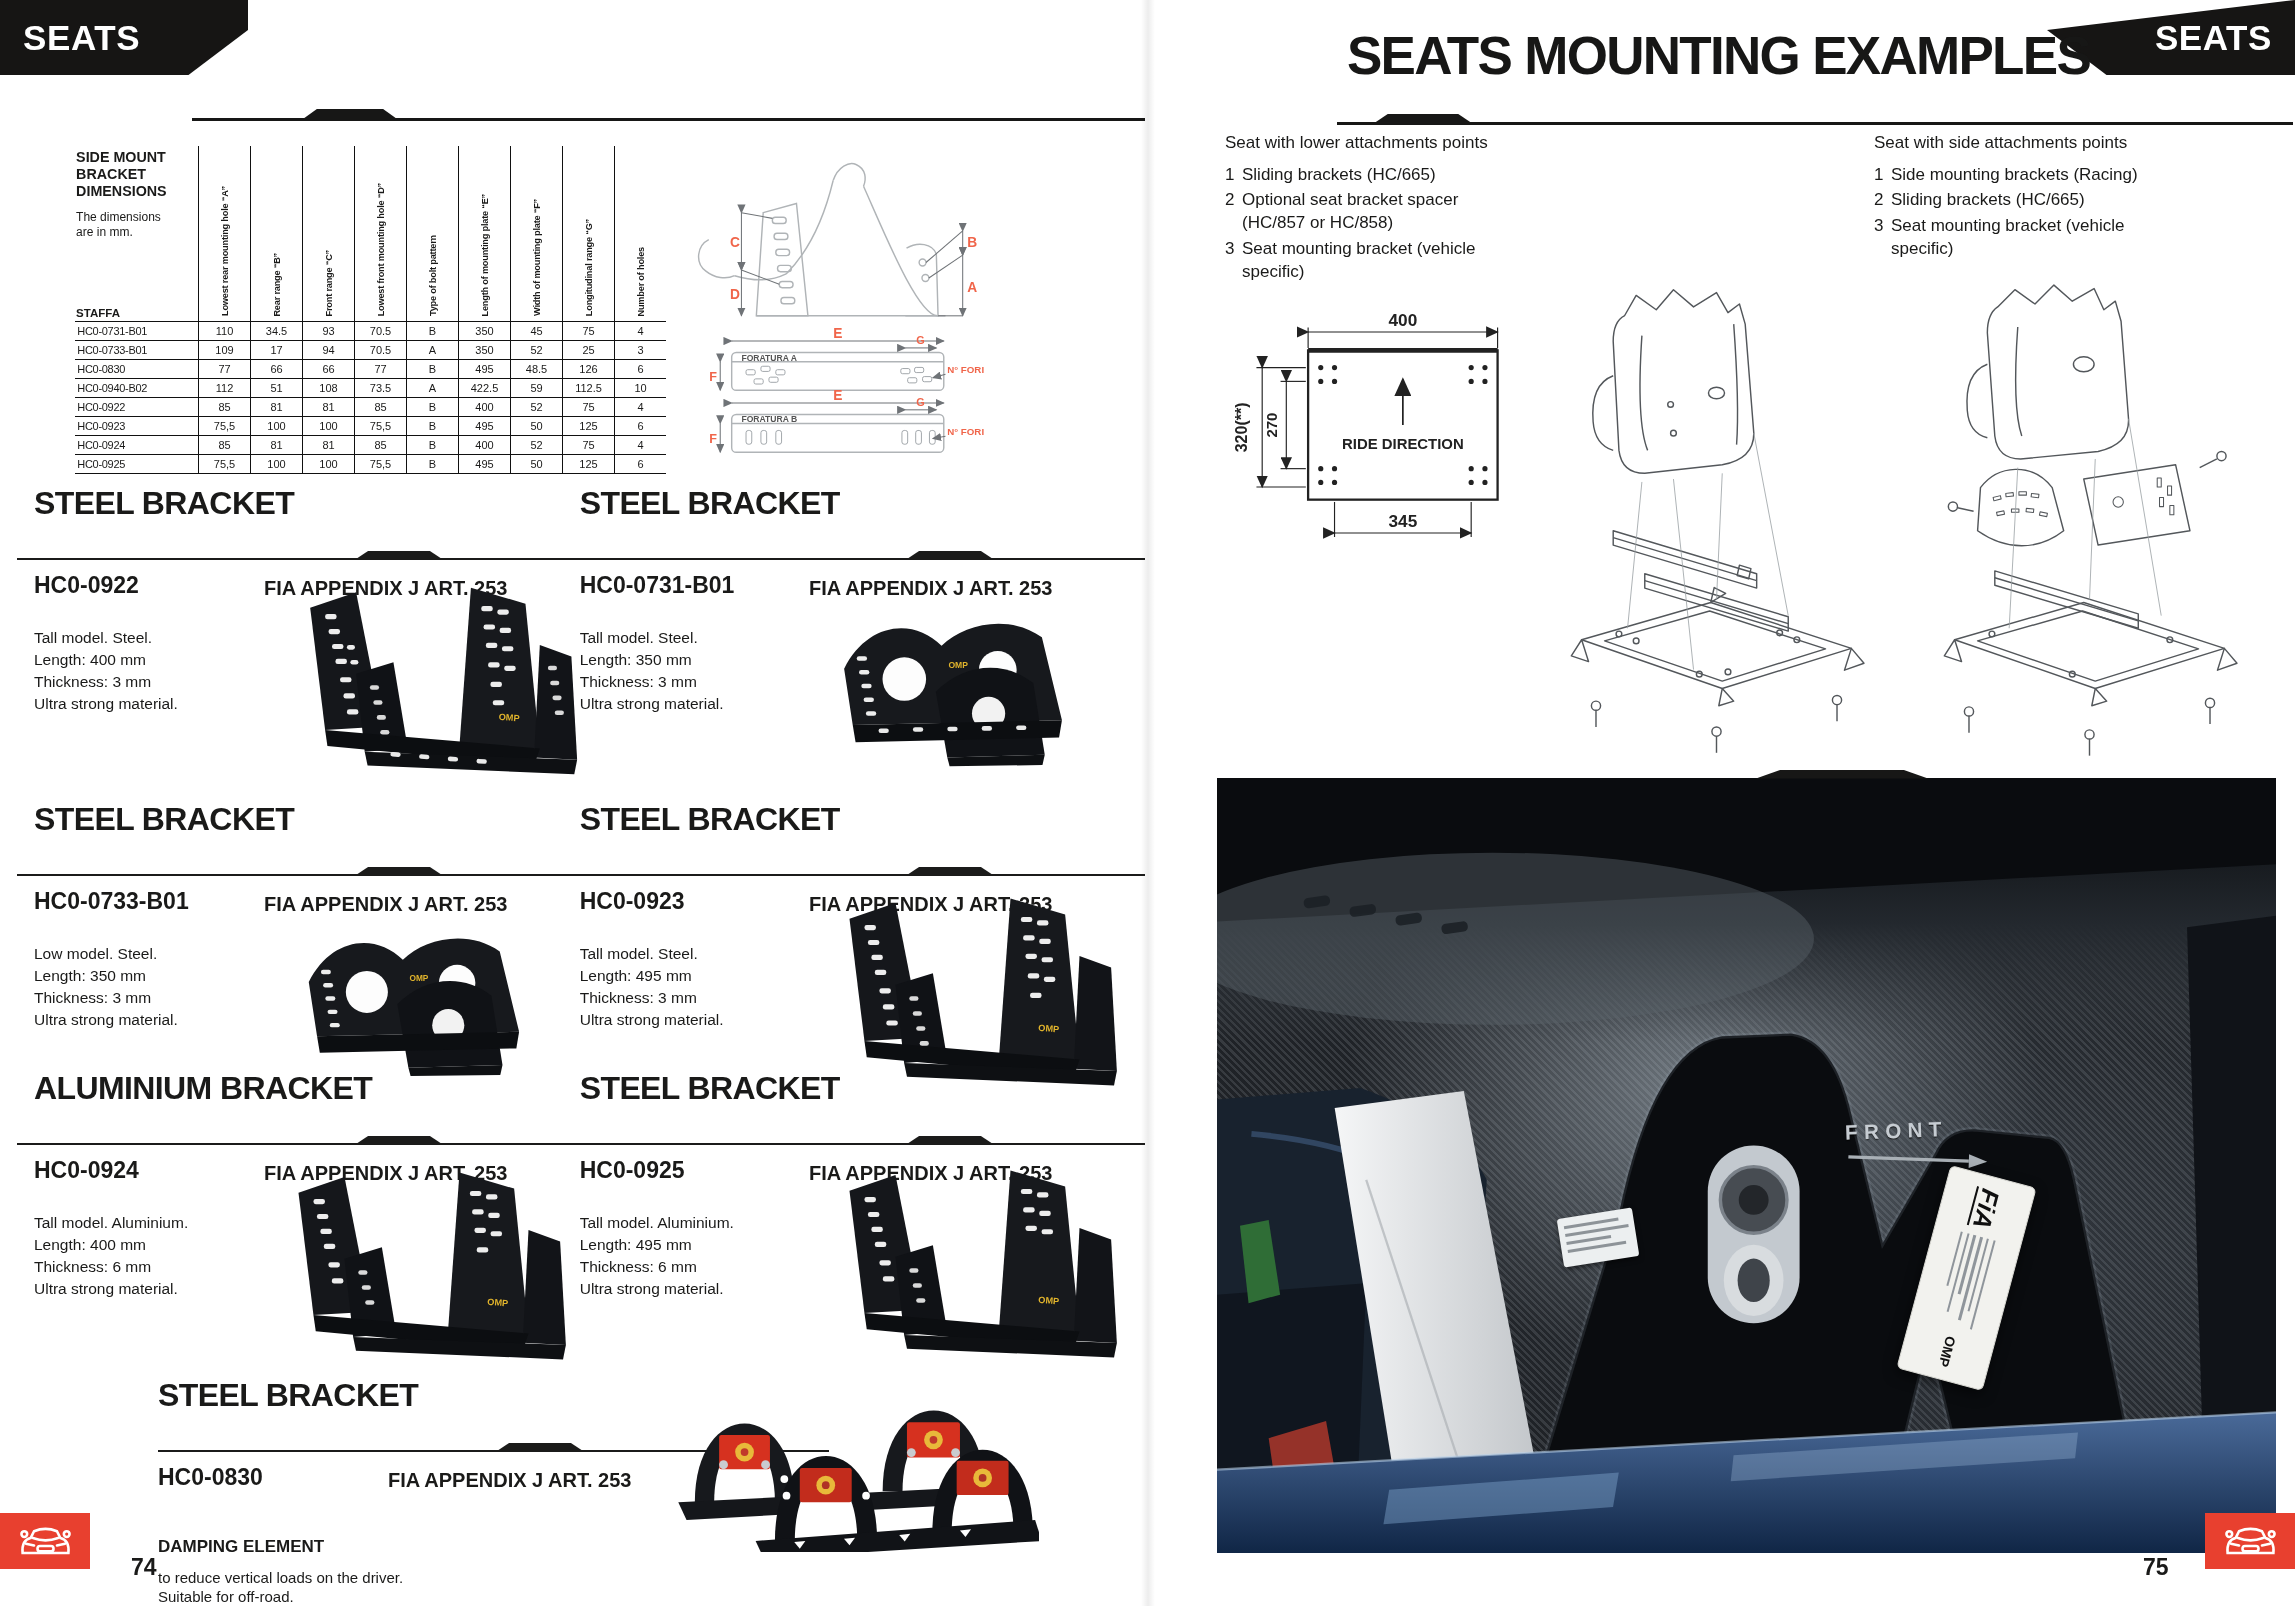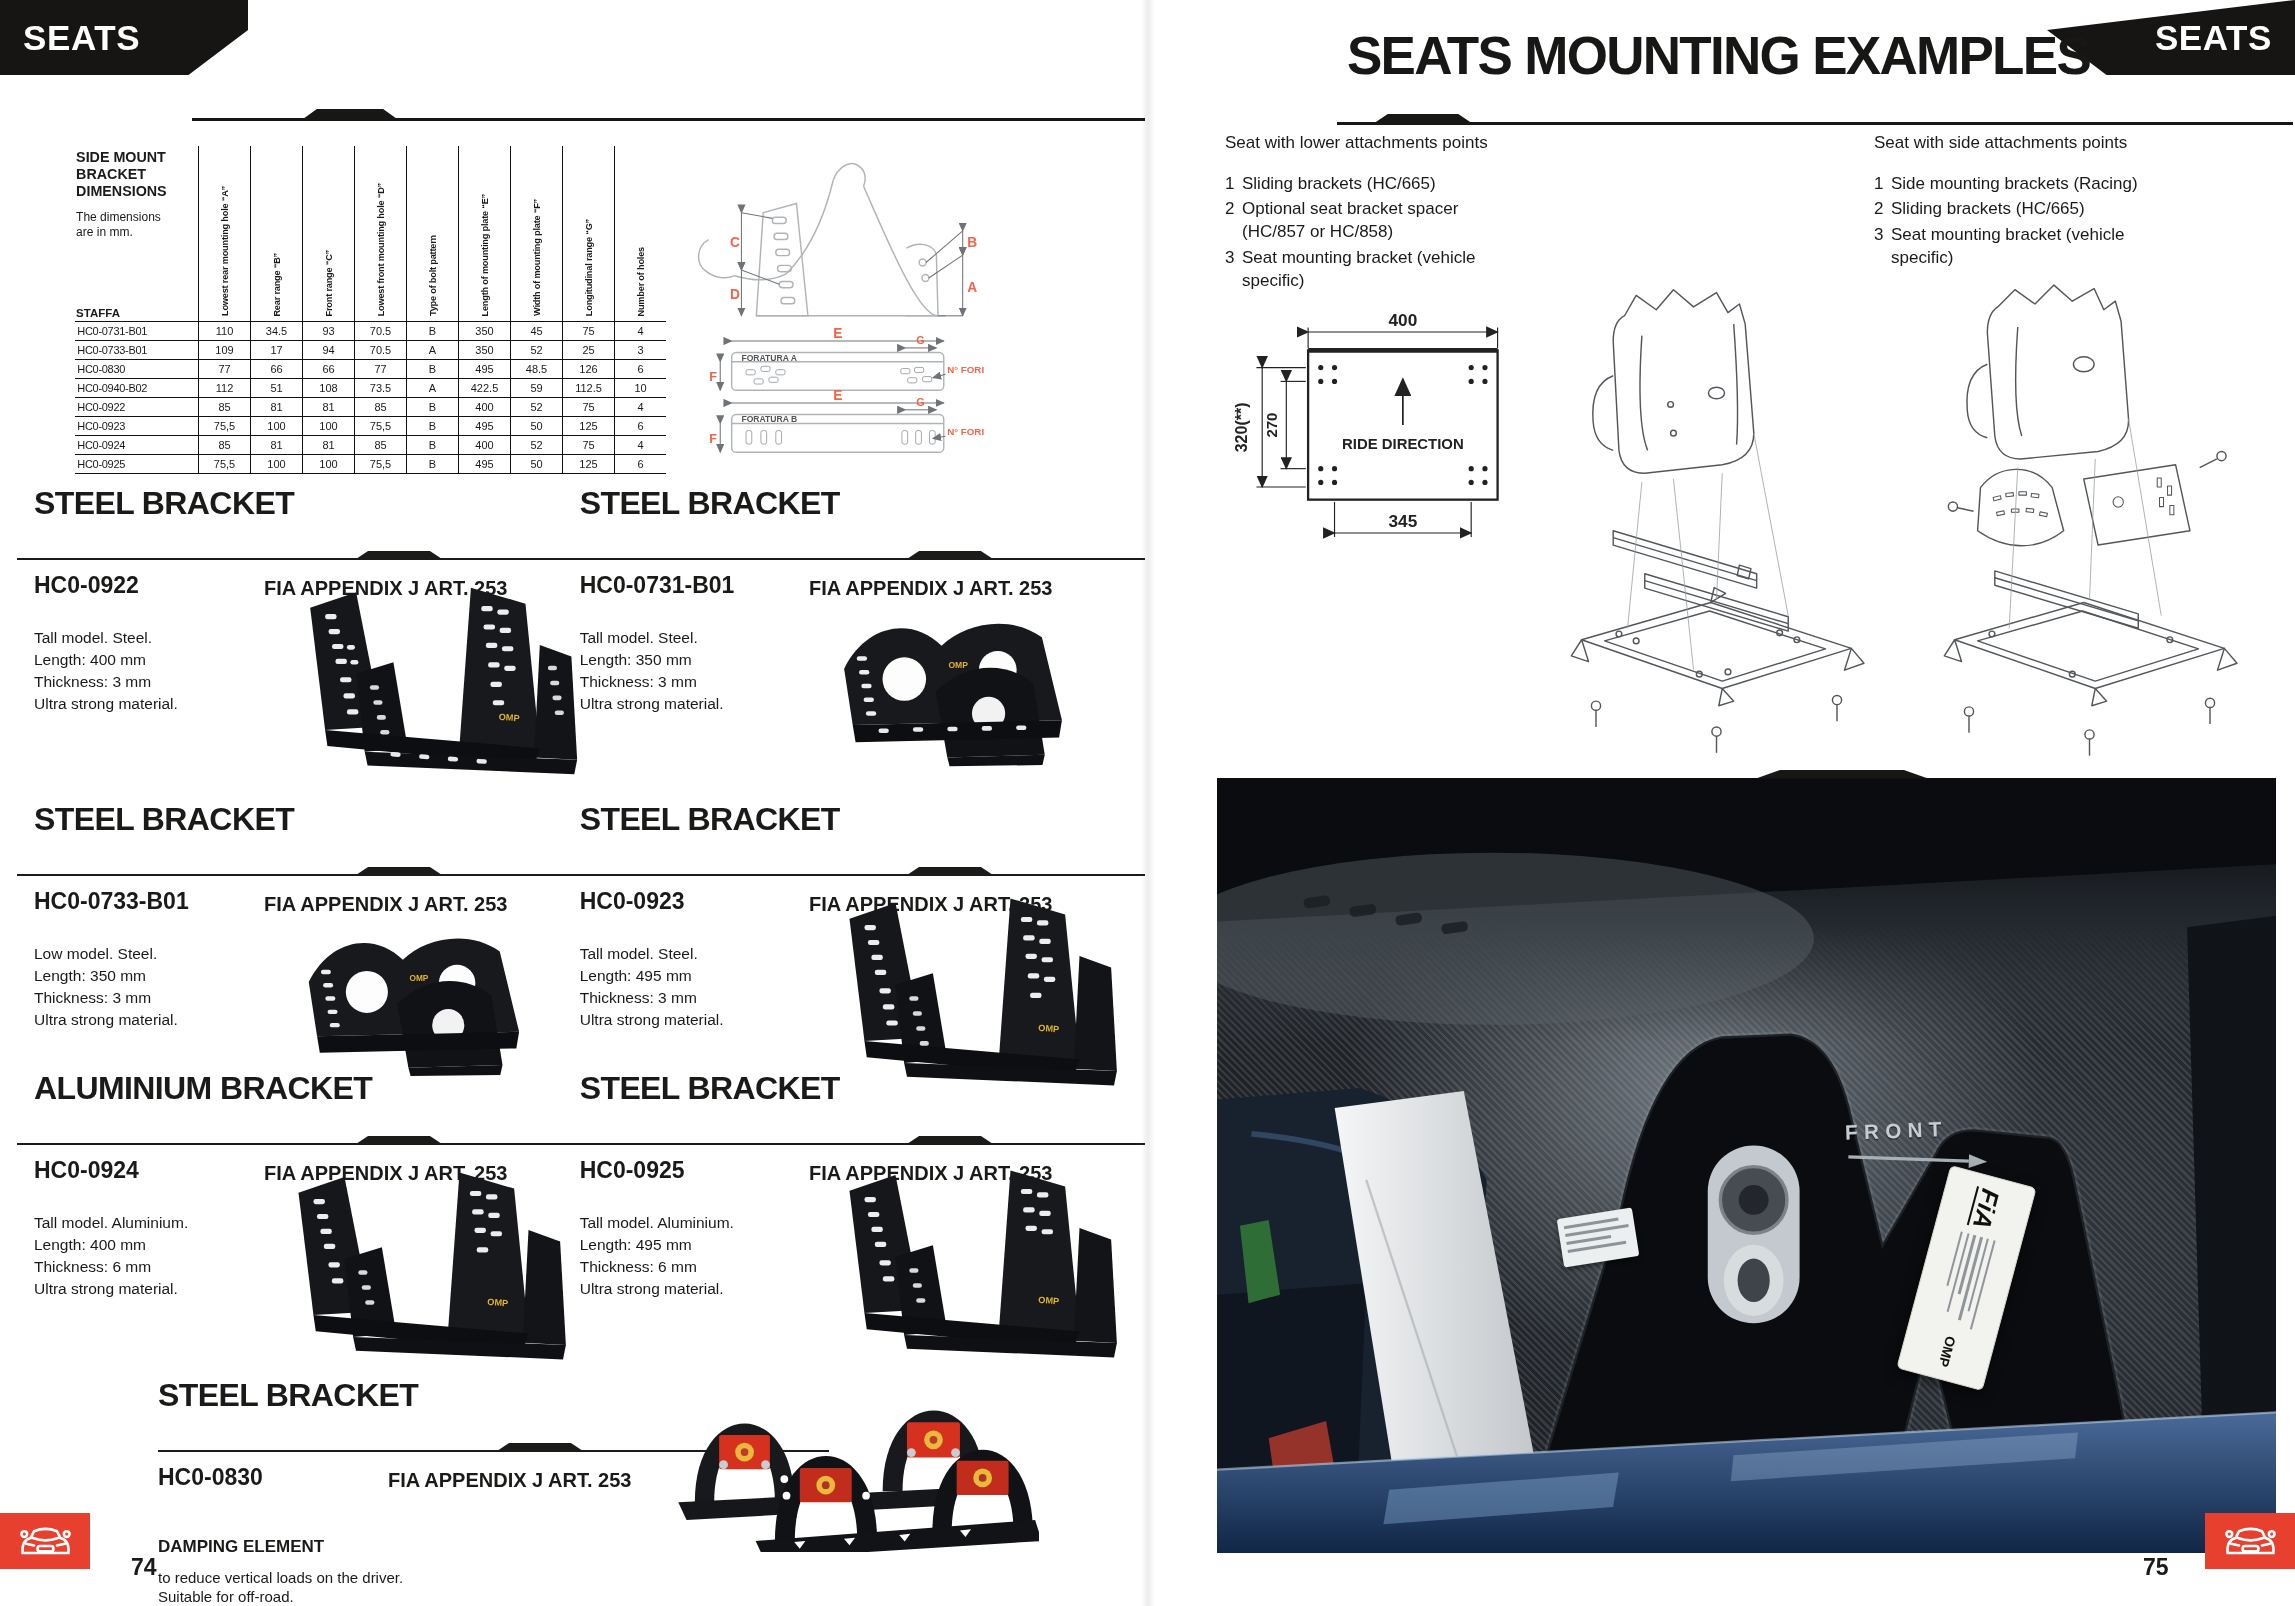--- a/index.html
+++ b/index.html
@@ -45,21 +45,21 @@
   .sec-desc{position:absolute;top:142px;left:17px;font-size:15.5px;line-height:22px;}
   .pr .sec-title,.pr .sec-code,.pr .sec-desc{left:5.7px;}
   .pr .sec-cert{left:235px;}
   .p-img{position:absolute;}
 
   .damp-title{position:absolute;top:160px;left:17px;font-size:17px;font-weight:bold;}
   .damp-lines{position:absolute;top:191px;left:17px;font-size:15px;line-height:19px;}
 
   
   .rp-col{position:absolute;top:133px;width:298px;}
-  .rp-col h3{font-size:17px;font-weight:normal;margin:0 0 19px 0;}
+  .rp-col h3{font-size:17px;font-weight:normal;margin:0 0 10px 0;}
   .rp-col ul{list-style:none;margin:0;padding:0;}
   .rp-col li{display:flex;font-size:17px;line-height:23px;margin-bottom:2.3px;}
   .rp-col .num{width:17px;flex:0 0 17px;}
   .rp-col .txt{flex:1;}
 
   
   .photo{position:absolute;left:1217px;top:778px;width:1059px;height:775px;overflow:hidden;
     background:
       radial-gradient(ellipse at 45% 40%, rgba(195,208,218,0.45), rgba(40,45,52,0) 42%),
       radial-gradient(ellipse at 72% 60%, rgba(120,135,150,0.22), rgba(0,0,0,0) 50%),

